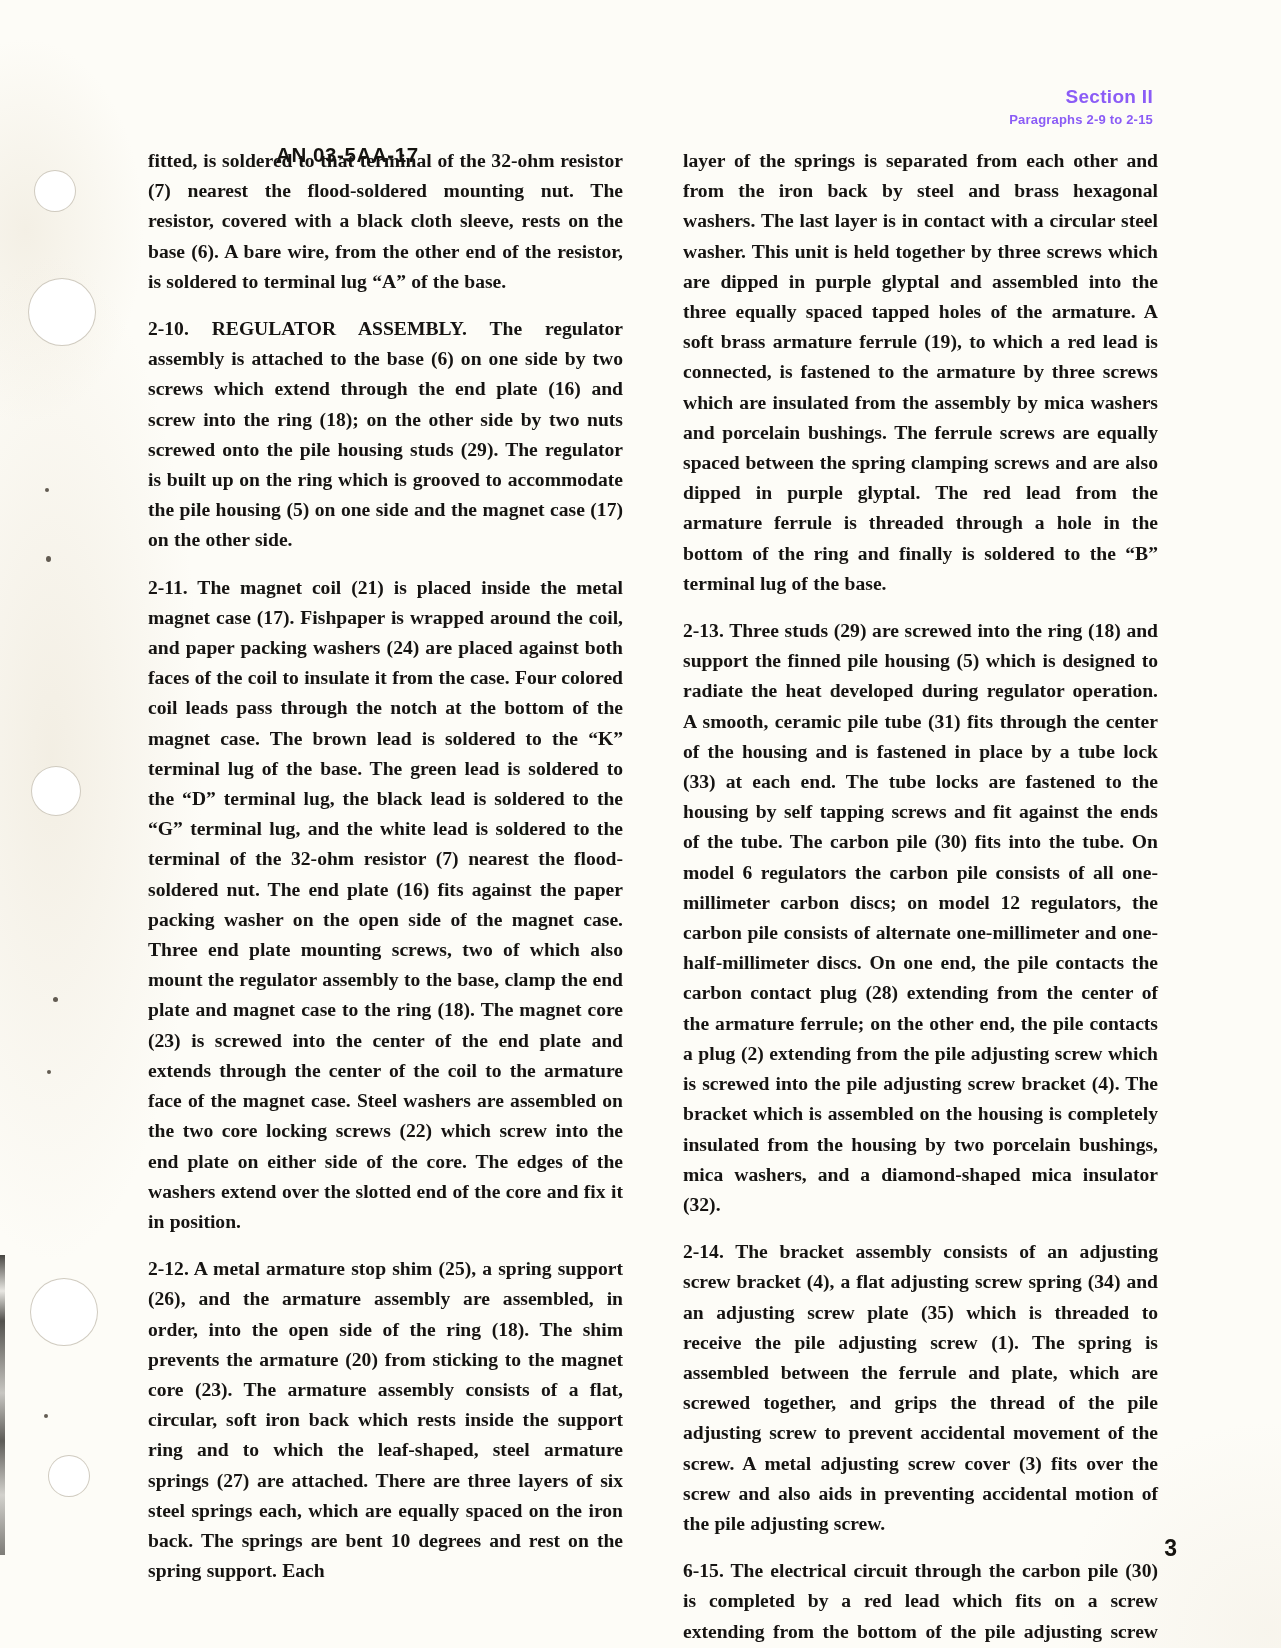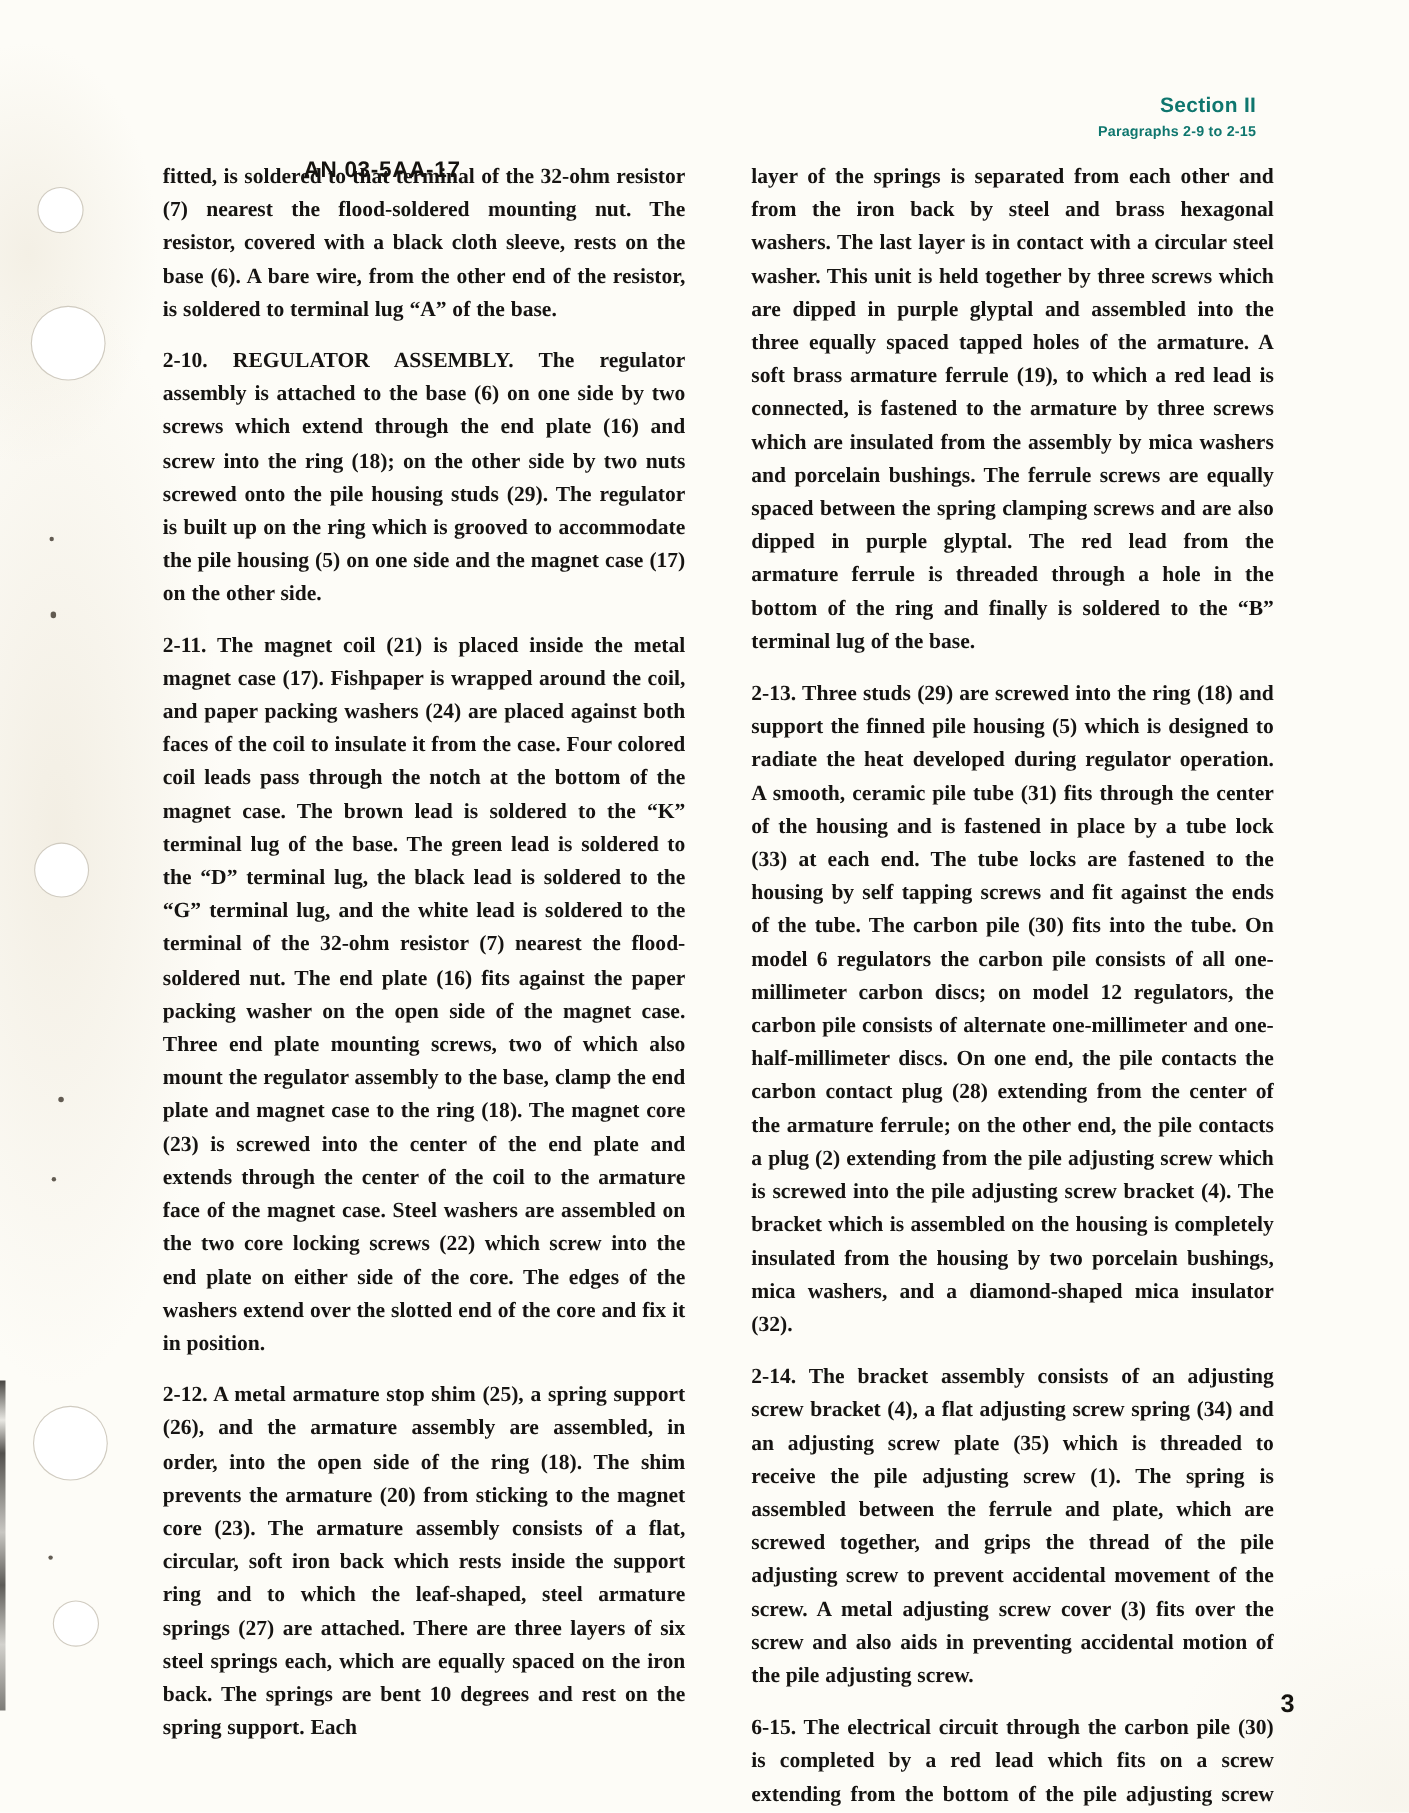--- a/index.html
+++ b/index.html
@@ -68,26 +68,26 @@
     top: 21px;
     font-family: "Liberation Sans", "DejaVu Sans", sans-serif;
     font-weight: bold;
     font-size: 20.5px;
     letter-spacing: 0.6px;
     color: #15130f;
     margin-top: 36px;
   }
   .hdr-right {
     position: absolute;
-    right: 16px;
+    right: 5px;
     top: 0;
     text-align: right;
     font-family: "Liberation Sans", "DejaVu Sans", sans-serif;
     font-weight: bold;
-    color: #0f766e;
+    color: #8b5cf6;
   }
   .hdr-right .line1 {
     font-size: 19px;
     letter-spacing: 0.3px;
     line-height: 22px;
   }
   .hdr-right .line2 {
     font-size: 13px;
     letter-spacing: 0.2px;
     line-height: 24px;

